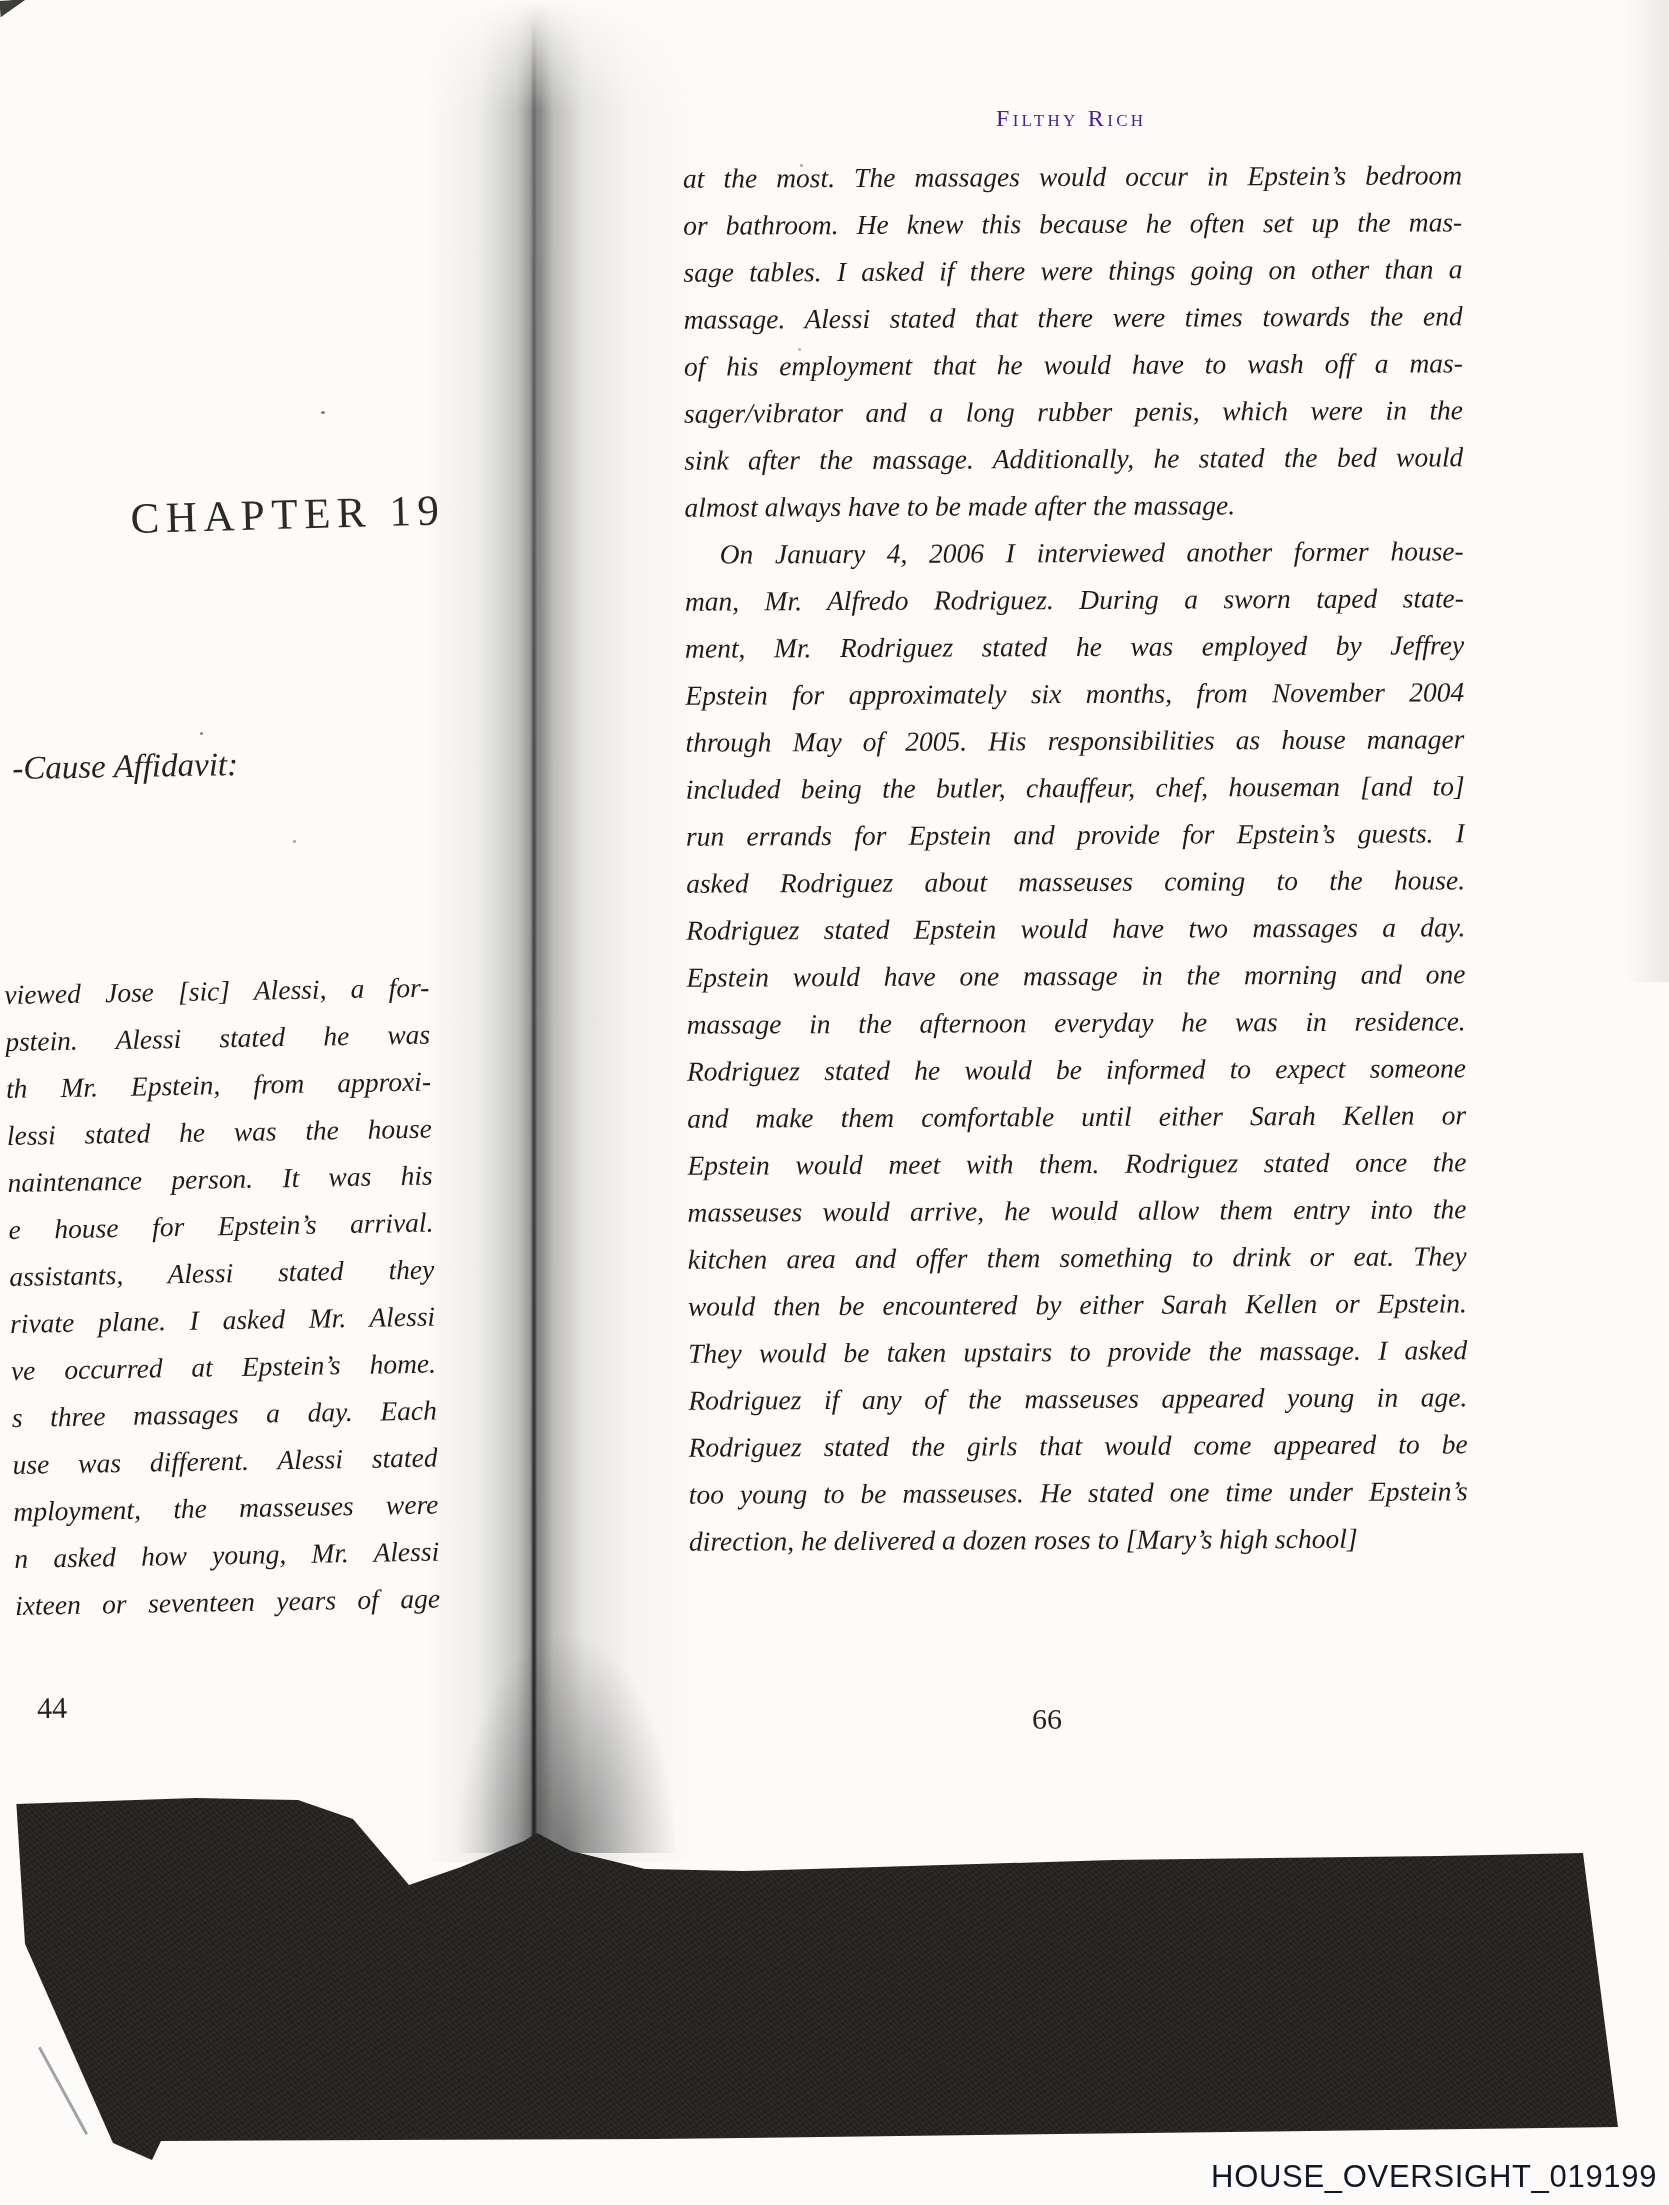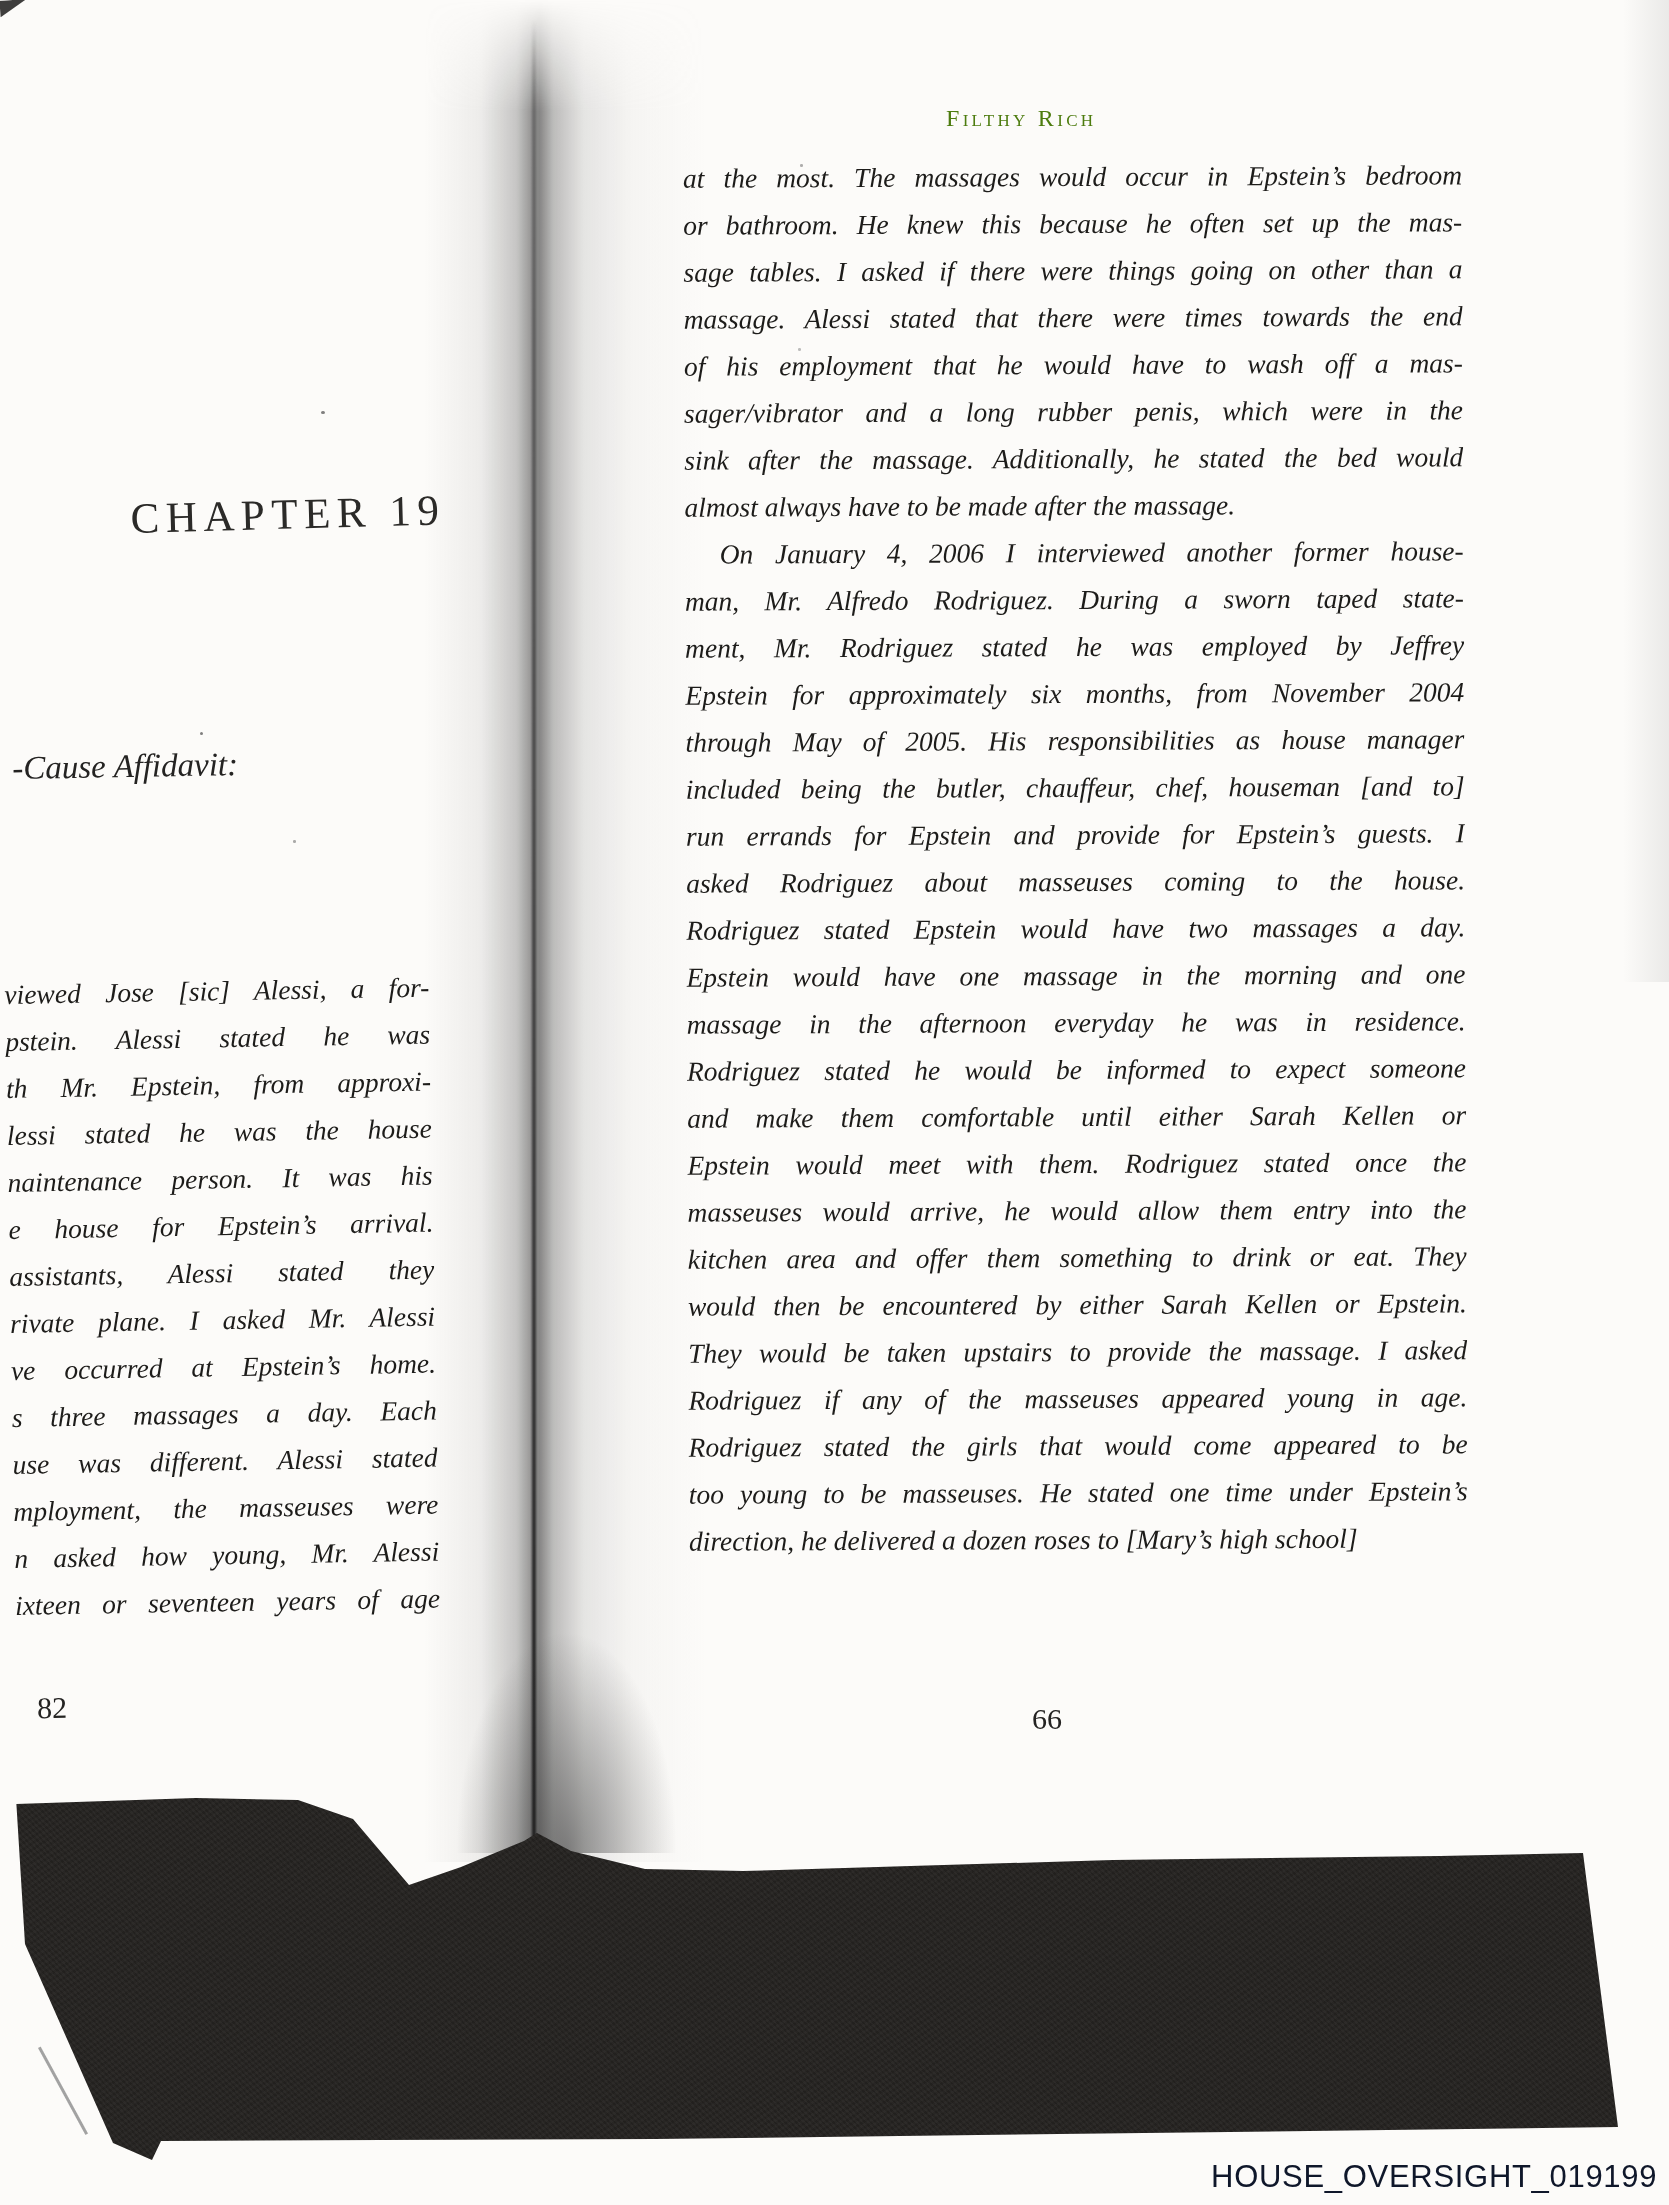--- a/index.html
+++ b/index.html
@@ -51,22 +51,22 @@
     text-align:justify;text-align-last:justify;
     overflow:hidden;
   }
   .jl.end{text-align-last:left;}
   .jl.indent{text-indent:35px;}
 
   .right-text{left:686px;top:153px;width:779px;transform:rotate(-0.25deg);}
   .left-text{left:3.9px;top:971px;width:425px;transform:rotate(-1deg);transform-origin:left top;}
 
   .book-header{
-    position:absolute;left:946px;top:105px;z-index:3;
-    font-variant:small-caps;font-size:24px;letter-spacing:3.3px;color:#4d7c0f;
+    position:absolute;left:996px;top:105px;z-index:3;
+    font-variant:small-caps;font-size:24px;letter-spacing:3.3px;color:#4c1d95;
   }
   .chapter-heading{
     position:absolute;left:130px;top:494px;z-index:3;
     font-size:43px;letter-spacing:6.5px;color:#2b2a28;
     transform:rotate(-1.6deg);transform-origin:left top;
   }
   .section-heading{
     position:absolute;left:11.8px;top:750px;z-index:3;
     font-style:italic;font-size:33px;color:#242322;
     transform:rotate(-1deg);transform-origin:left top;
@@ -150,21 +150,21 @@
   <div class="jl">assistants, Alessi stated they</div>
   <div class="jl">rivate plane. I asked Mr. Alessi</div>
   <div class="jl">ve occurred at Epstein’s home.</div>
   <div class="jl">s three massages a day. Each</div>
   <div class="jl">use was different. Alessi stated</div>
   <div class="jl">mployment, the masseuses were</div>
   <div class="jl">n asked how young, Mr. Alessi</div>
   <div class="jl">ixteen or seventeen years of age</div>
 </div>
 
-<div class="pagenum pagenum-82">82</div>
+<div class="pagenum pagenum-82">44</div>
 
 <div class="textcol right-text">
   <div class="jl">at the most. The massages would occur in Epstein’s bedroom</div>
   <div class="jl">or bathroom. He knew this because he often set up the mas-</div>
   <div class="jl">sage tables. I asked if there were things going on other than a</div>
   <div class="jl">massage. Alessi stated that there were times towards the end</div>
   <div class="jl">of his employment that he would have to wash off a mas-</div>
   <div class="jl">sager/vibrator and a long rubber penis, which were in the</div>
   <div class="jl">sink after the massage. Additionally, he stated the bed would</div>
   <div class="jl end">almost always have to be made after the massage.</div>

